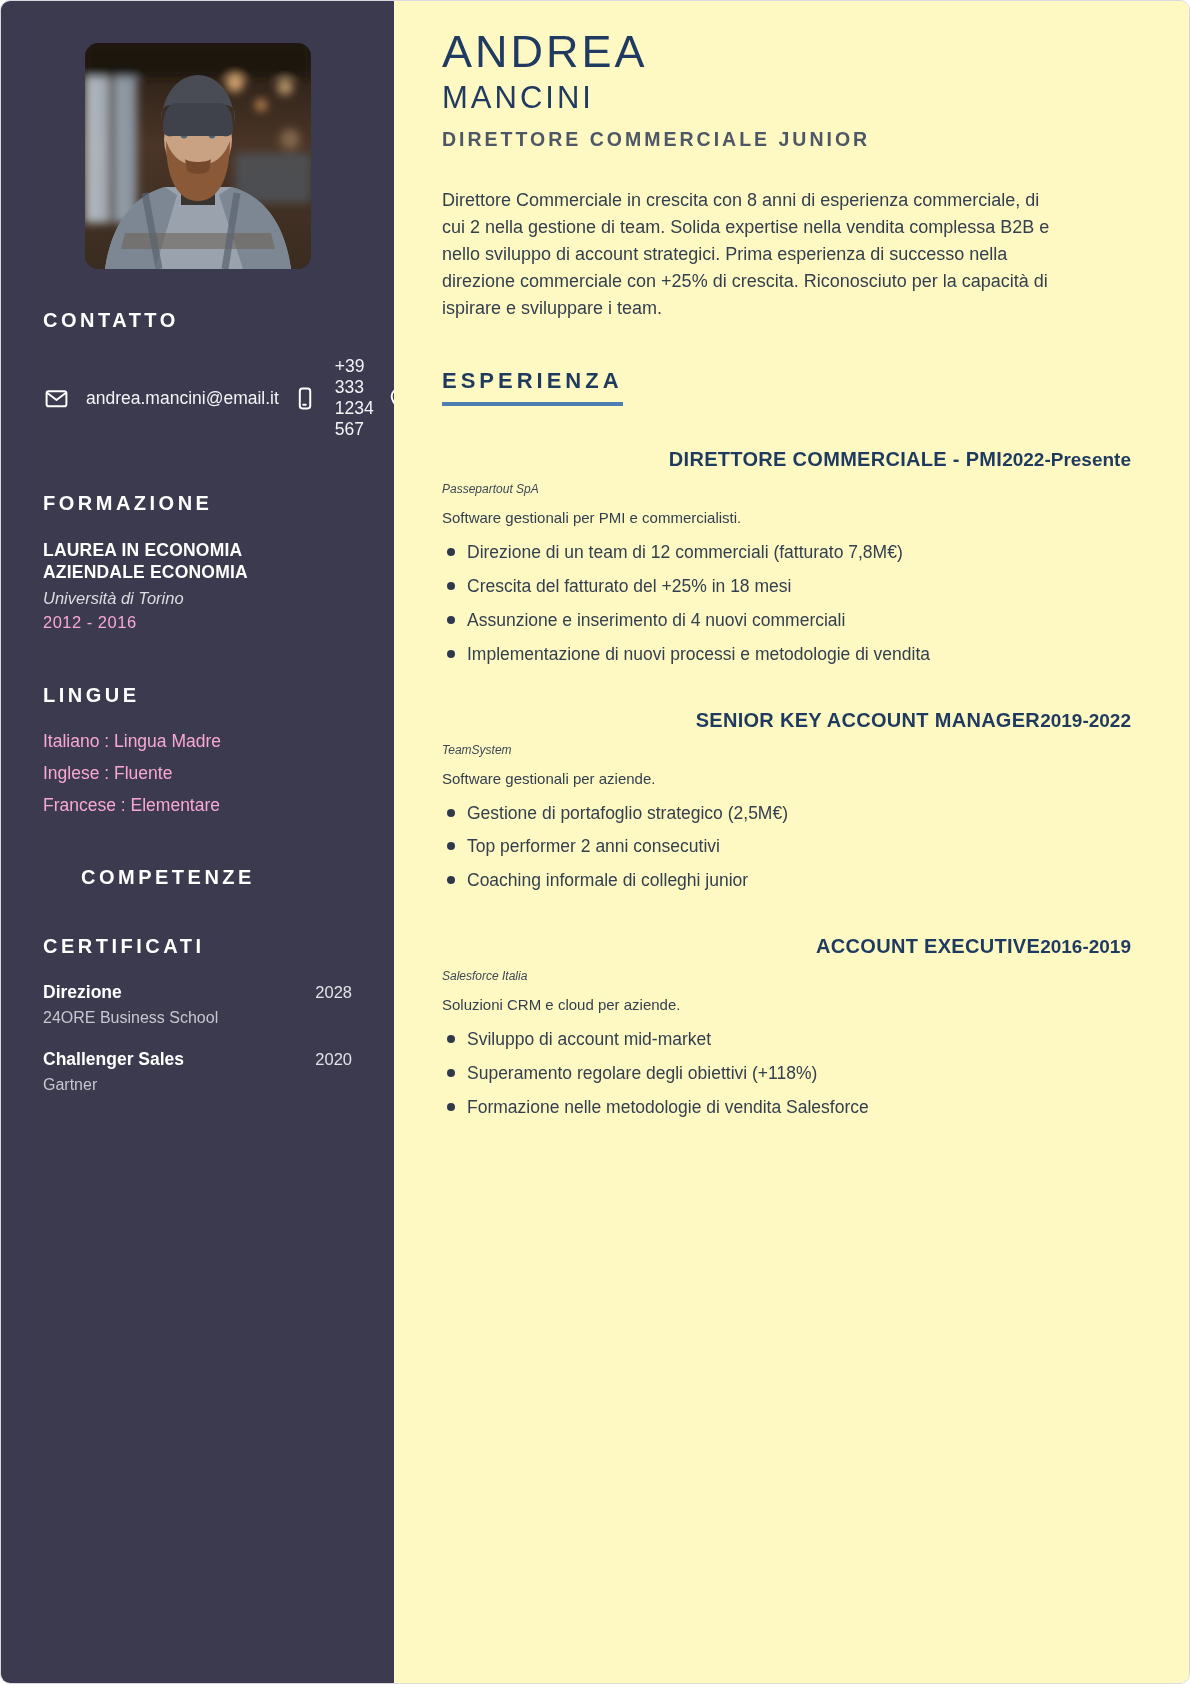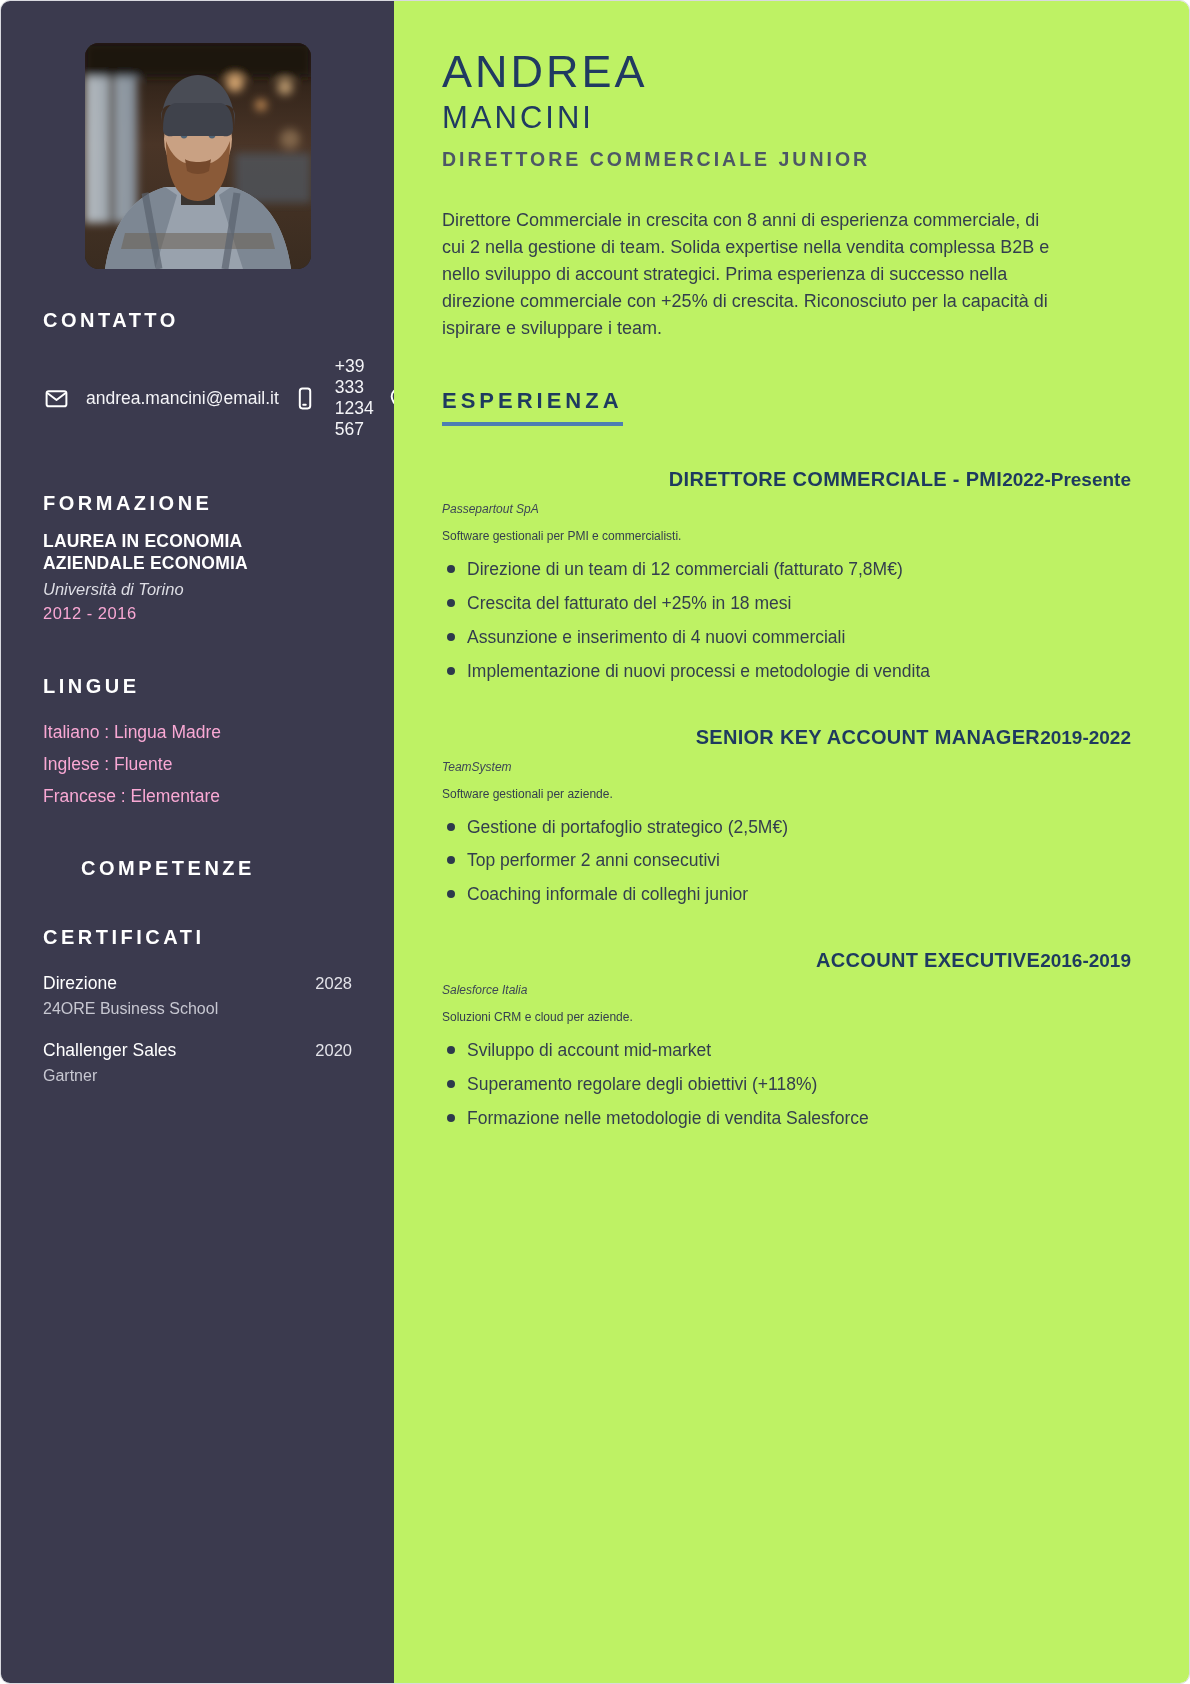--- a/index.html
+++ b/index.html
@@ -45,49 +45,49 @@
   }
   .contact-section { margin-top: 40px; }
   .contact-list { margin-top: 24px; display: flex; flex-direction: row; gap: 13px; }
   .contact-row { display: flex; align-items: center; gap: 17px; }
   .contact-row .cicon { width: 26px; height: 26px; flex: 0 0 26px; display: flex; align-items: center; justify-content: center; }
   .contact-row .cicon svg { width: 25px; height: 25px; }
   .contact-text { font-size: 17.5px; color: #f4f4f7; }
 
   .edu-section { margin-top: 52px; }
   .edu-degree {
-    margin-top: 15px;
+    margin-top: 24px;
     font-size: 17.5px;
     font-weight: 800;
     line-height: 1.28;
     letter-spacing: 0.2px;
     color: #ffffff;
     max-width: 230px;
   }
   .edu-school { margin-top: 5px; font-size: 16.5px; font-style: italic; color: #dddde4; }
   .edu-years { margin-top: 5px; font-size: 16.5px; color: #f9a8d4; letter-spacing: 0.5px; }
 
   .lang-section { margin-top: 52px; }
   .lang-list { margin-top: 24px; display: flex; flex-direction: column; gap: 11px; }
   .lang-item { font-size: 17.5px; color: #f9a8d4; }
 
   .skills-section { margin-top: 50px; margin-left: 38px; }
   .cert-section { margin-top: 46px; }
   .cert-item { margin-top: 24px; }
   .cert-item + .cert-item { margin-top: 22px; }
   .cert-top { display: flex; justify-content: space-between; align-items: baseline; }
-  .cert-name { font-size: 17.5px; font-weight: 400; color: #ffffff; }
+  .cert-name { font-size: 17.5px; font-weight: 700; color: #ffffff; }
   .cert-year { font-size: 16.5px; color: #e3e3e9; }
   .cert-issuer { margin-top: 6px; font-size: 16px; color: #c7c7d1; }
 
   
   .main {
     flex: 1 1 auto;
-    background: #bef264;
-    padding: 44px 58px 40px 48px;
+    background: #fef9c3;
+    padding: 24px 58px 40px 48px;
     color: #333e4e;
   }
   .name-first {
     font-size: 45px;
     font-weight: 500;
     letter-spacing: 3px;
     color: #203a61;
     line-height: 1.2;
   }
   .name-last {
@@ -120,21 +120,21 @@
     letter-spacing: 4px;
     color: #1e3a5f;
     padding-bottom: 8px;
     border-bottom: 4px solid #4d7fb2;
   }
   .job { margin-top: 42px; }
   .job-head { display: flex; justify-content: flex-end; align-items: baseline; }
   .job-title { font-size: 20px; font-weight: 800; color: #1e3a5f; letter-spacing: 0.3px; }
   .job-period { font-size: 19px; font-weight: 700; color: #1e3a5f; }
   .job-company { margin-top: 11px; font-size: 12px; font-style: italic; color: #3d4755; }
-  .job-desc { margin-top: 13px; font-size: 12px; color: #333e4e; }
+  .job-desc { margin-top: 13px; font-size: 15px; color: #333e4e; }
   .job-bullets { margin-top: 14px; list-style: none; }
   .job-bullets li {
     position: relative;
     padding-left: 25px;
     font-size: 17.5px;
     color: #333e4e;
     line-height: 1.42;
     margin-top: 9px;
   }
   .job-bullets li::before {

